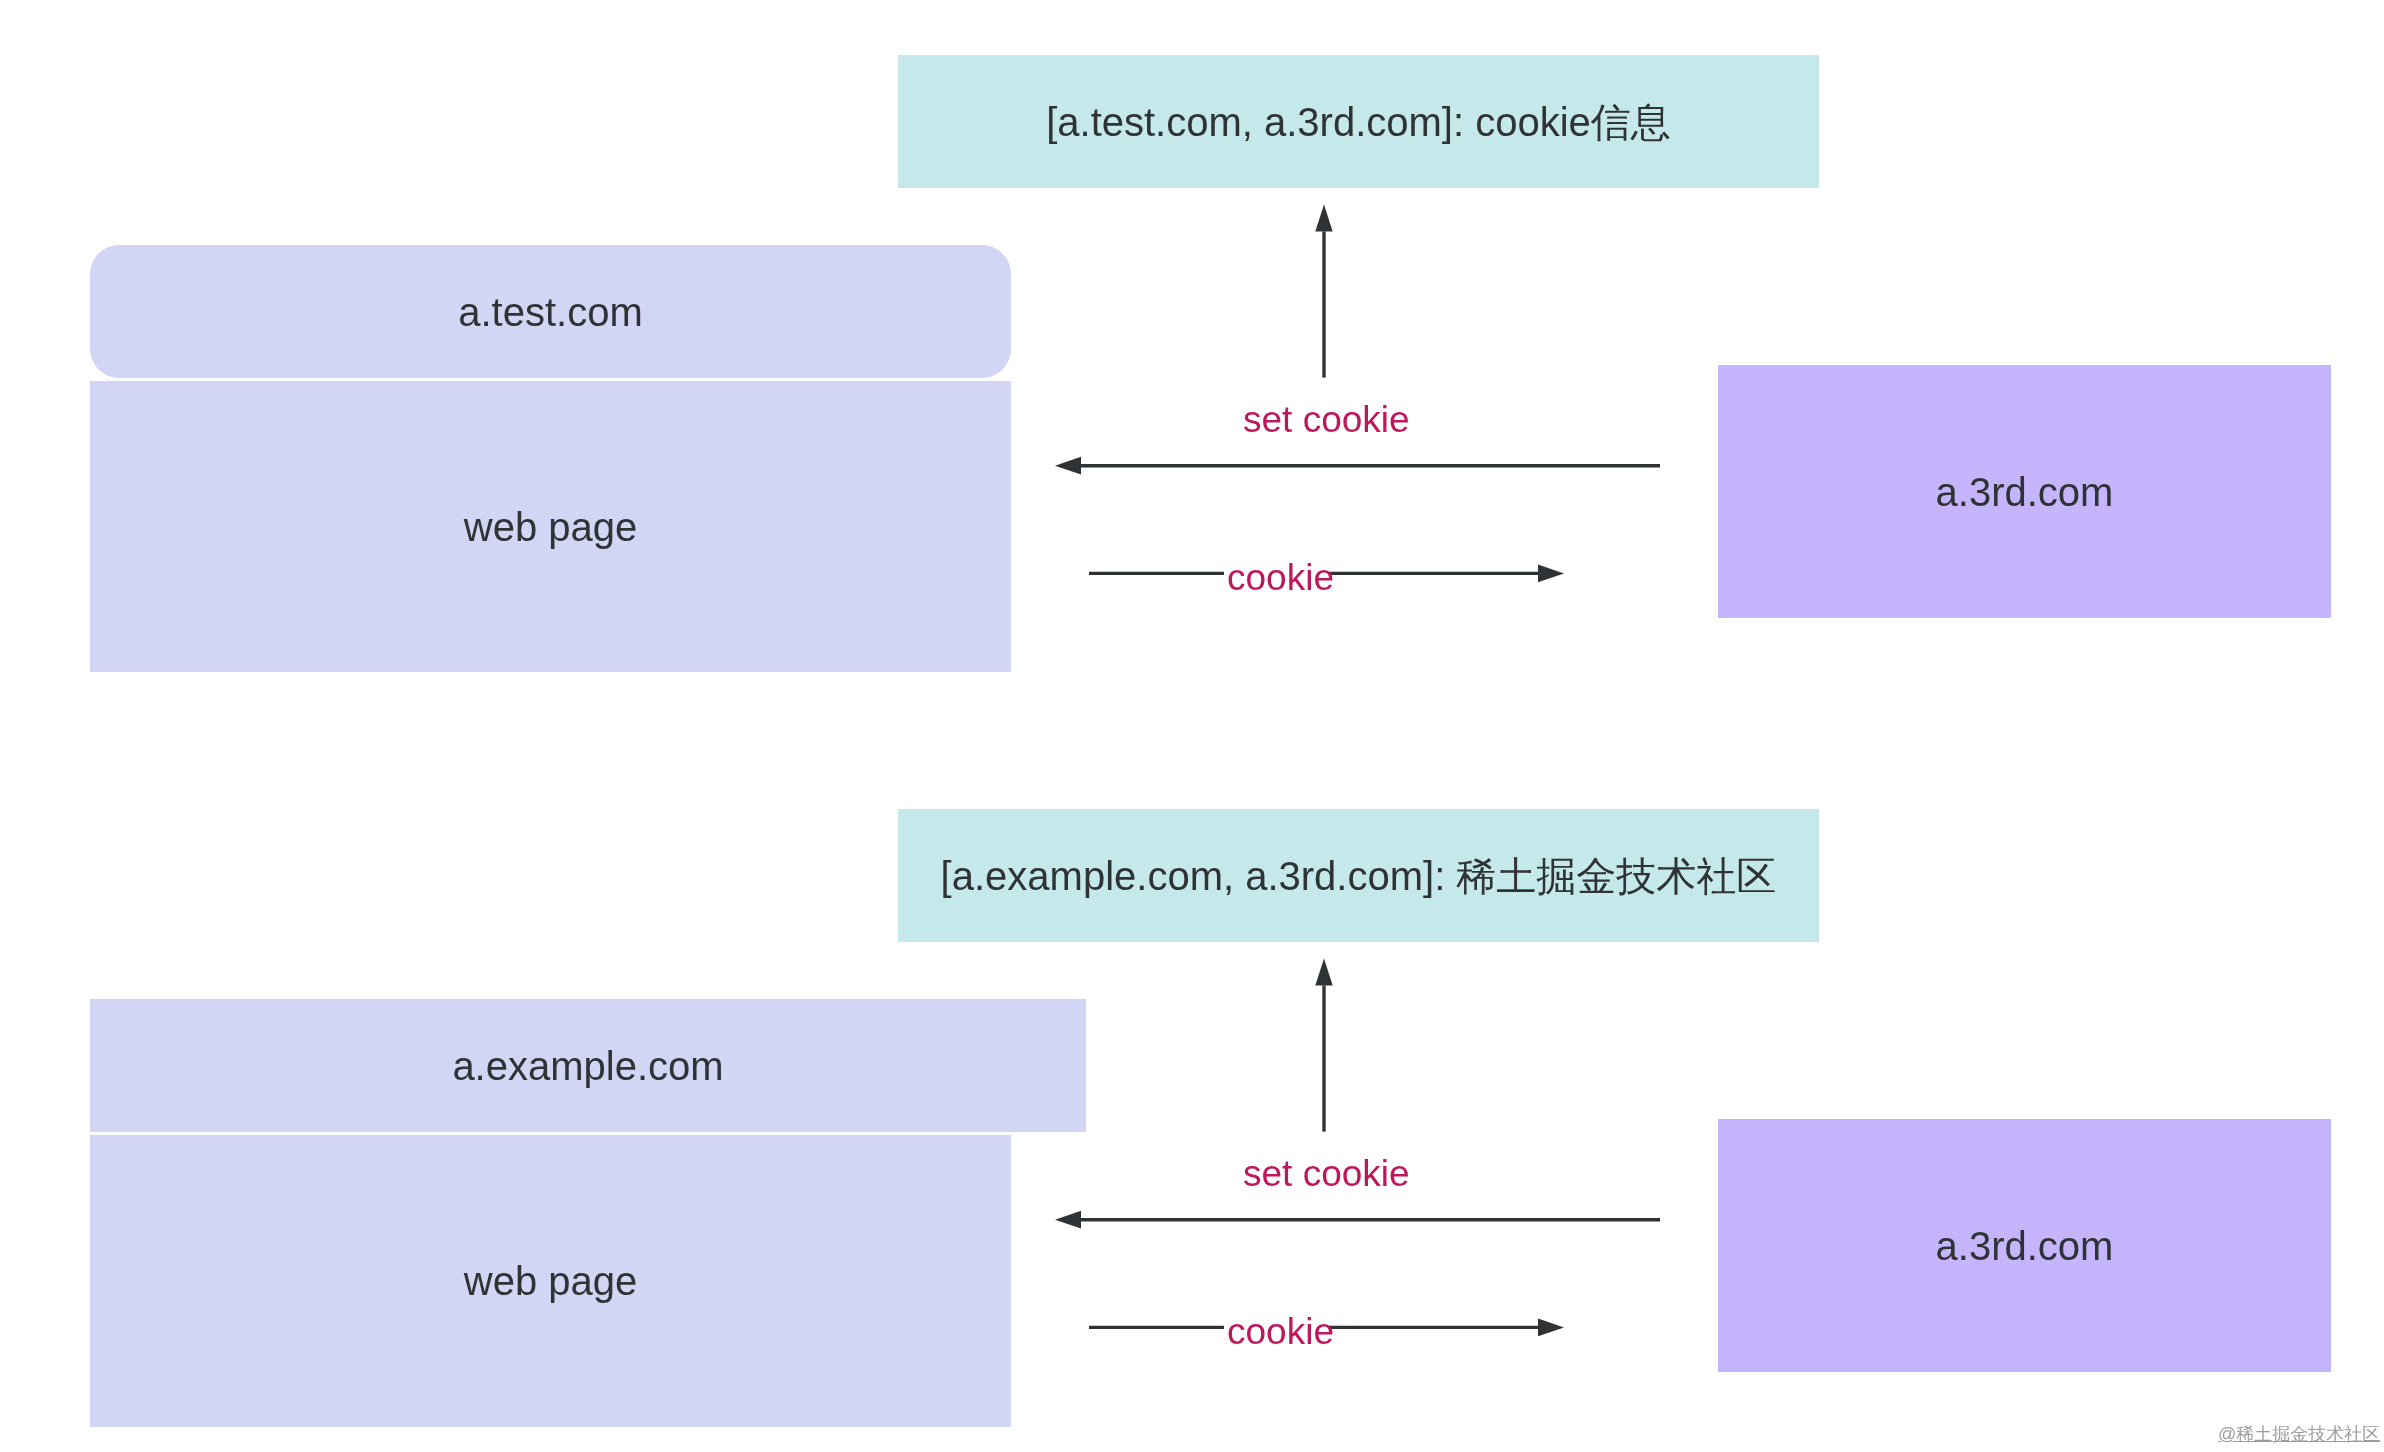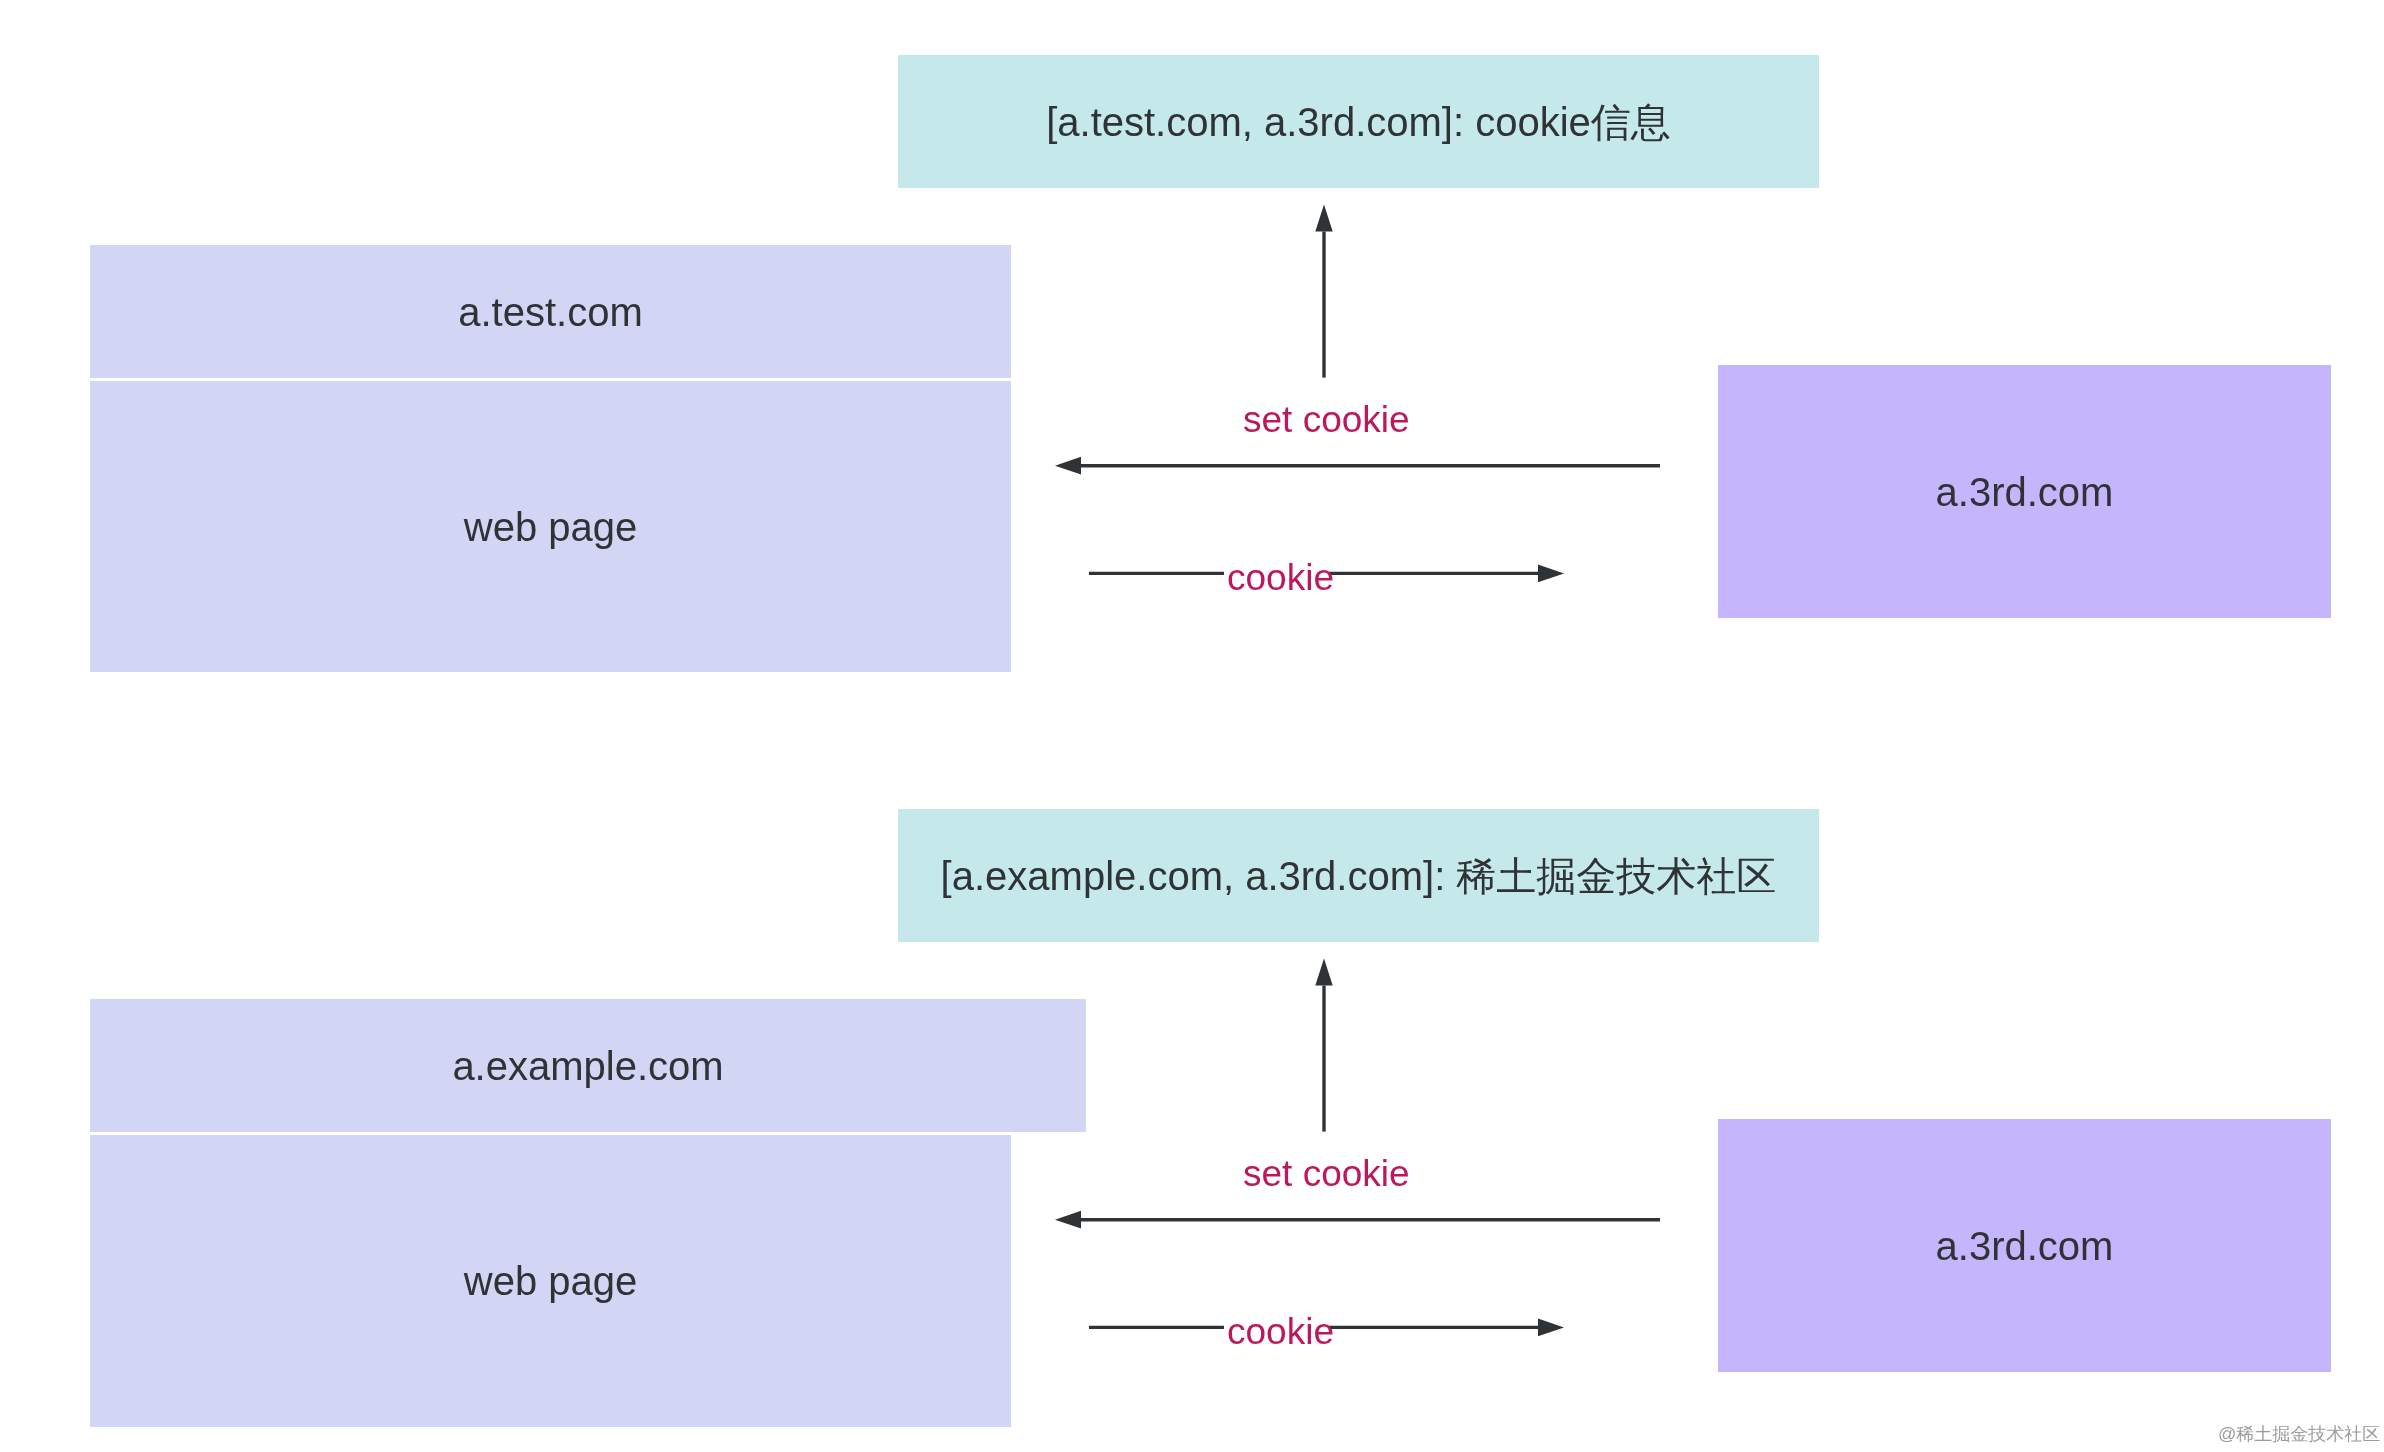--- a/index.html
+++ b/index.html
@@ -27,21 +27,21 @@
 </style>
 </head>
 <body>
 
 <div class="stage">
 
   <div class="box cyan" style="left:898px;top:55px;width:921px;height:133px;">
     <span class="lbl">[a.test.com, a.3rd.com]: cookie信息</span>
   </div>
 
-  <div class="box purple" style="left:90px;top:245px;width:921px;height:133px;">
+  <div class="box purple" style="left:90px;top:245px;width:921px;height:133px;border-radius:29px;">
     <span class="lbl">a.test.com</span>
   </div>
 
   <div class="box purple" style="left:90px;top:381px;width:921px;height:291px;">
     <span class="lbl">web page</span>
   </div>
 
   <div class="box orange" style="left:1718px;top:365px;width:613px;height:253px;">
     <span class="lbl">a.3rd.com</span>
   </div>
@@ -99,15 +99,15 @@
 
     </g>
   </svg>
 
   <span class="edgelabel" style="left:1243px;top:401px;">set cookie</span>
   <span class="edgelabel" style="left:1227px;top:559px;">cookie</span>
 
   <span class="edgelabel" style="left:1243px;top:1155px;">set cookie</span>
   <span class="edgelabel" style="left:1227px;top:1313px;">cookie</span>
 
-  <span class="watermark" style="left:2218px;top:1425px;">@稀土掘金技术社区</span>
+  <span class="watermark" style="left:2218px;top:1425px;text-decoration:underline;">@稀土掘金技术社区</span>
 
 </div>
 
 </body></html>

